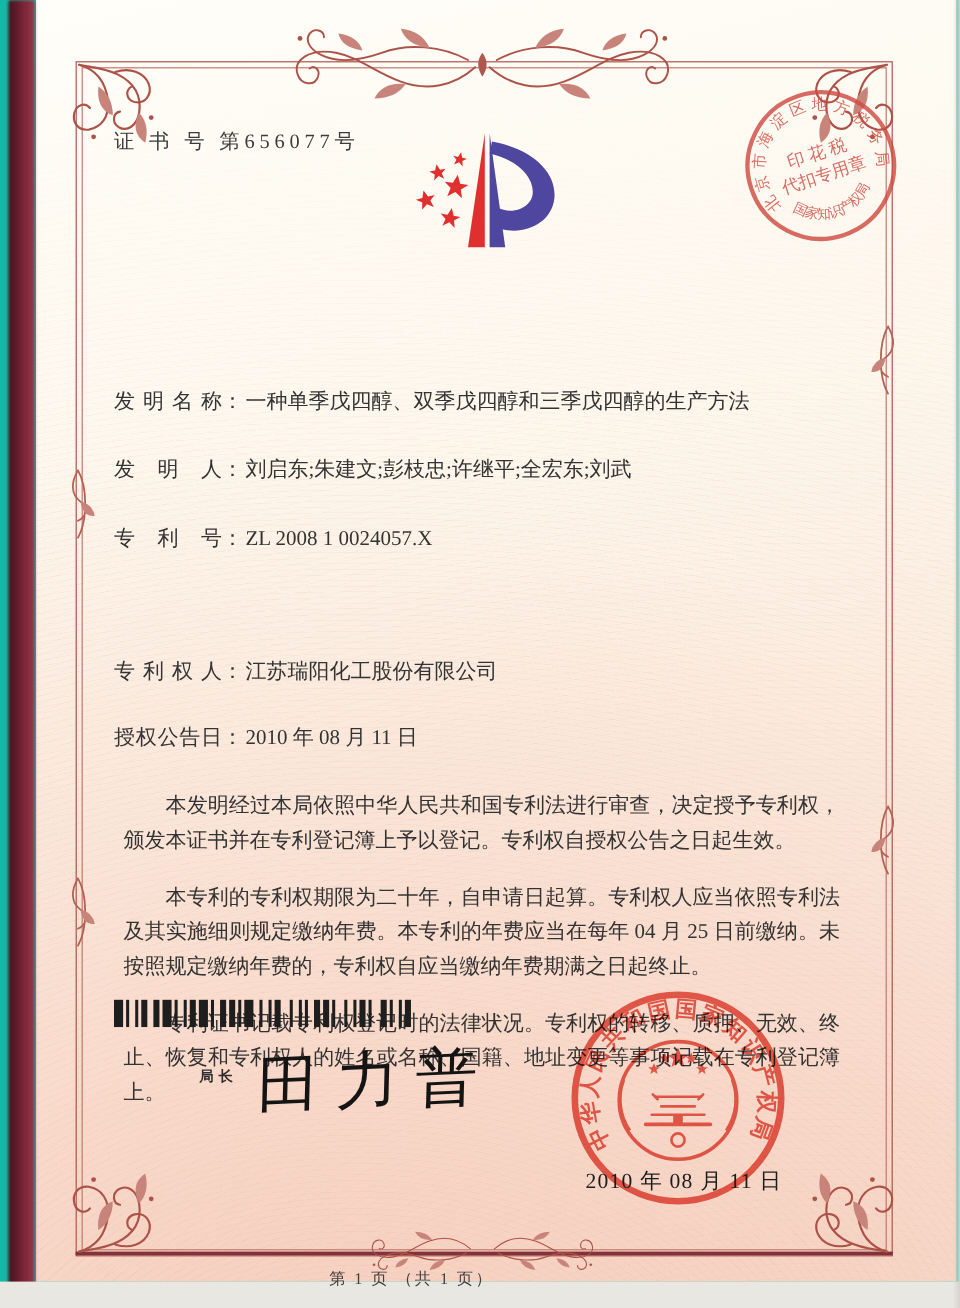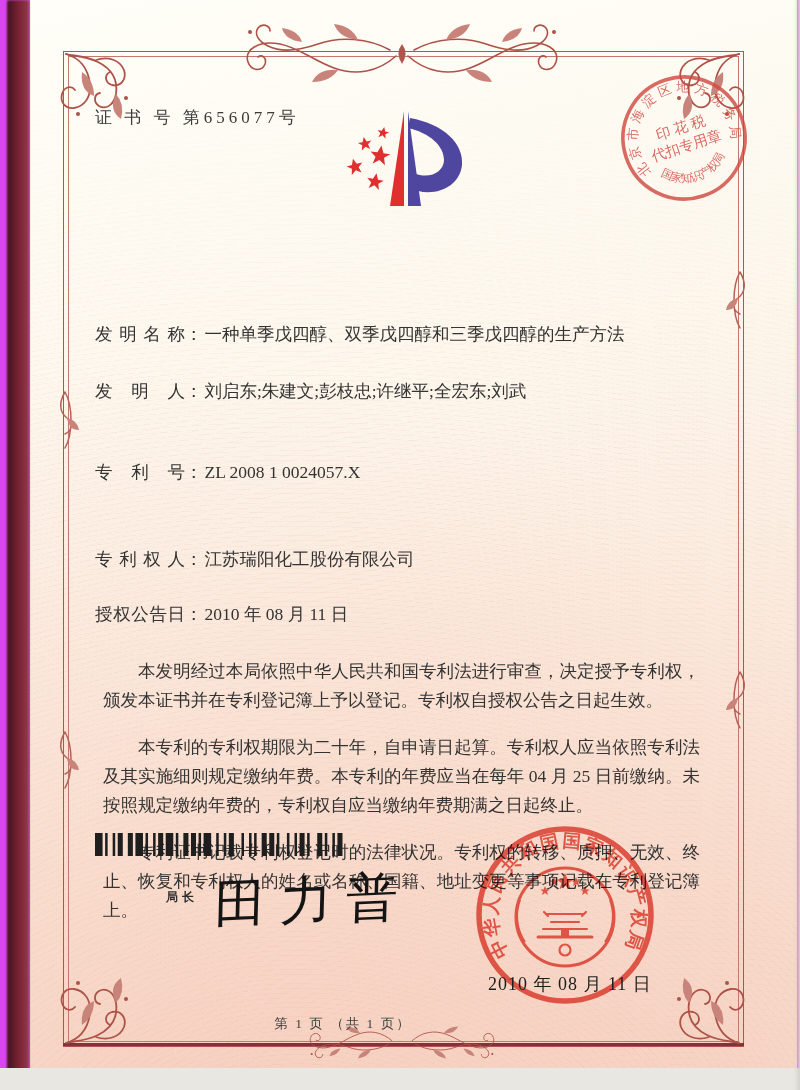--- a/index.html
+++ b/index.html
@@ -1,17 +1,17 @@
 <!DOCTYPE html>
 <html><head>
 <meta charset="utf-8">
 <style>
   html,body{margin:0;padding:0;background:#ffffff;}
   .page{position:relative;width:800px;height:1090px;overflow:hidden;
-        font-family:"Liberation Serif","DejaVu Serif",serif;background:#d946ef;}
+        font-family:"Liberation Serif","DejaVu Serif",serif;background:#14b8a6;}
   
   .spine{position:absolute;left:7px;top:0;width:22px;height:1074px;
          background:linear-gradient(90deg,#41121f,#7a2435 55%,#94394b);
          filter:blur(1.2px);border-radius:2px;}
   .scan-bottom{position:absolute;left:0;top:1068px;width:800px;height:22px;background:#e9e7e2;}
   .scan-right{position:absolute;right:0;top:0;width:6px;height:1090px;
               background:linear-gradient(90deg,rgba(0,0,0,0),#d6d2cc);}
   
   .paper{position:absolute;left:30px;top:0;width:767px;height:1068px;
     background:
@@ -43,21 +43,21 @@
   .fcolon{display:inline-block;margin-right:2px;}
   .body-text{position:absolute;left:85px;top:639px;width:633px;font-size:17.5px;
              line-height:29px;color:#333;text-align:justify;}
   .body-text p{margin:18px;text-indent:2em;}
   .barcode{position:absolute;left:95px;top:833px;}
   .sig-label{position:absolute;left:166px;top:889px;font-size:12px;letter-spacing:4px;color:#2e2e2e;font-weight:bold;}
   .sig-name{position:absolute;left:214px;top:866px;font-size:52px;letter-spacing:14px;color:#141414;
             transform:rotate(-2.5deg) skewX(-4deg);font-weight:500;}
   .big-seal{position:absolute;left:470px;top:820px;mix-blend-mode:multiply;}
   .seal-date{position:absolute;left:488px;top:972px;font-size:18px;letter-spacing:1px;color:#1d1d1d;z-index:1;}
-  .footer{position:absolute;left:63px;top:1015px;width:560px;text-align:center;
+  .footer{position:absolute;left:63px;top:1057px;width:560px;text-align:center;
           font-size:13.5px;letter-spacing:2px;color:#3f3f3f;}
   .seal-svg-text{font-family:"Liberation Serif","DejaVu Serif",serif;}
 </style>
 </head>
 <body>
 
 <div class="page">
   <div class="paper"></div>
   <div class="guilloche"></div>
   <div class="spine"></div>
@@ -145,21 +145,21 @@
     </g>
   </svg>
 
 
   <div class="field-row" style="top:322px">
     <span class="flabel">发明名称</span><span class="fcolon">：</span><span>一种单季戊四醇、双季戊四醇和三季戊四醇的生产方法</span>
   </div>
   <div class="field-row" style="top:379px">
     <span class="flabel">发明人</span><span class="fcolon">：</span><span>刘启东;朱建文;彭枝忠;许继平;全宏东;刘武</span>
   </div>
-  <div class="field-row" style="top:460px">
+  <div class="field-row" style="top:436px">
     <span class="flabel">专利号</span><span class="fcolon">：</span><span>ZL 2008 1 0024057.X</span>
   </div>
   <div class="field-row" style="top:547px">
     <span class="flabel">专利权人</span><span class="fcolon">：</span><span>江苏瑞阳化工股份有限公司</span>
   </div>
   <div class="field-row" style="top:602px">
     <span class="flabel">授权公告日</span><span class="fcolon">：</span><span>2010 年 08 月 11 日</span>
   </div>
 
   <div class="body-text">

